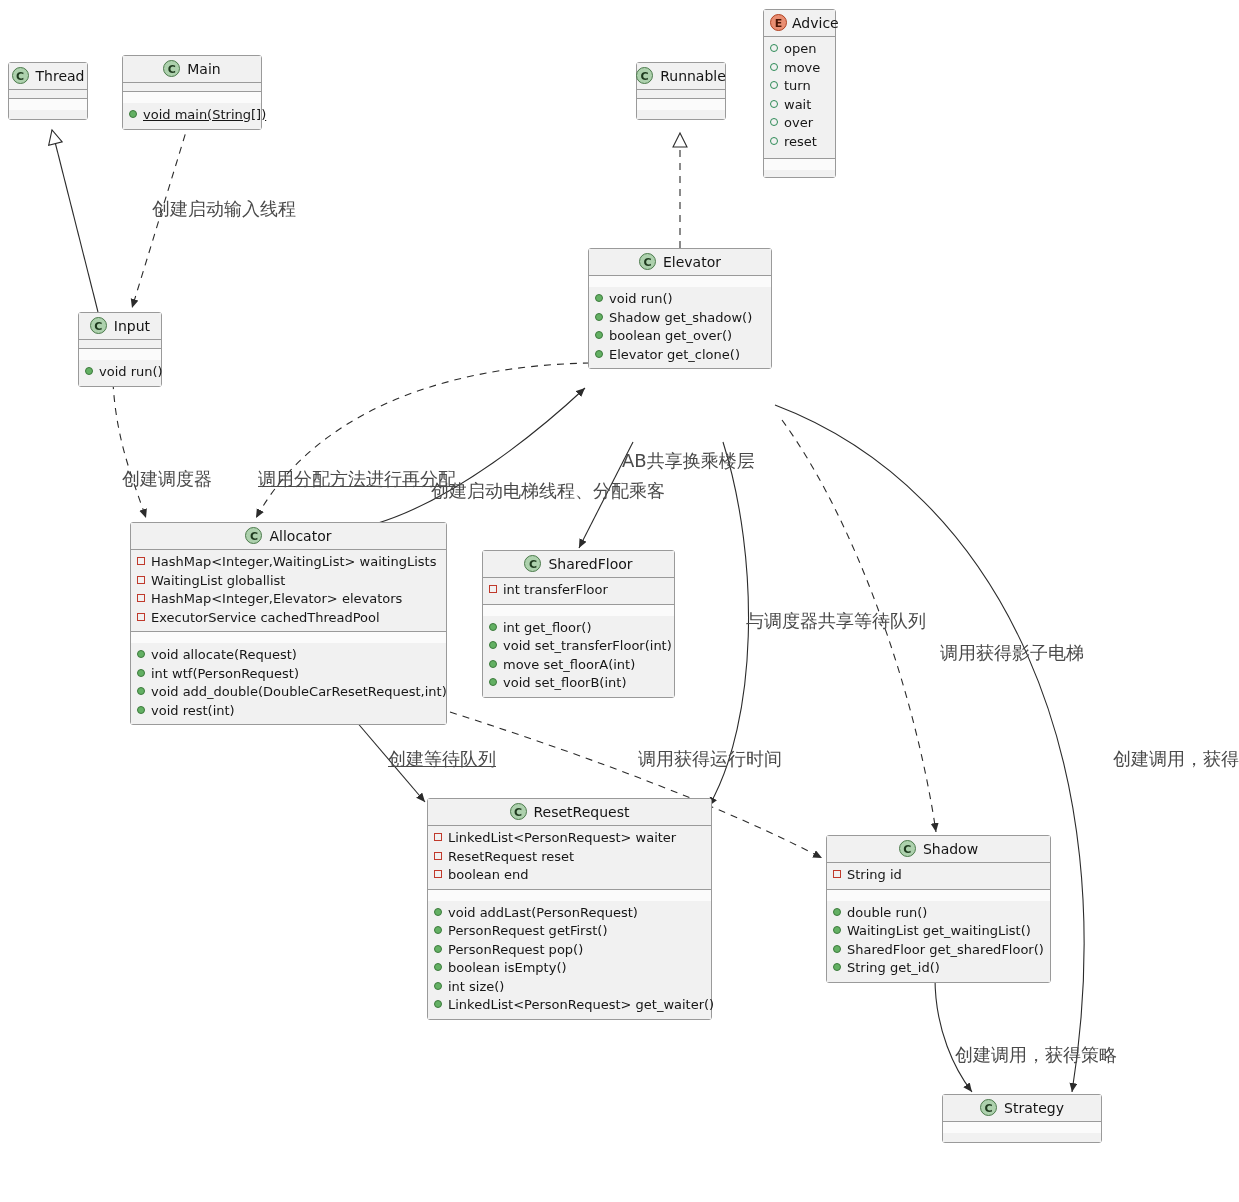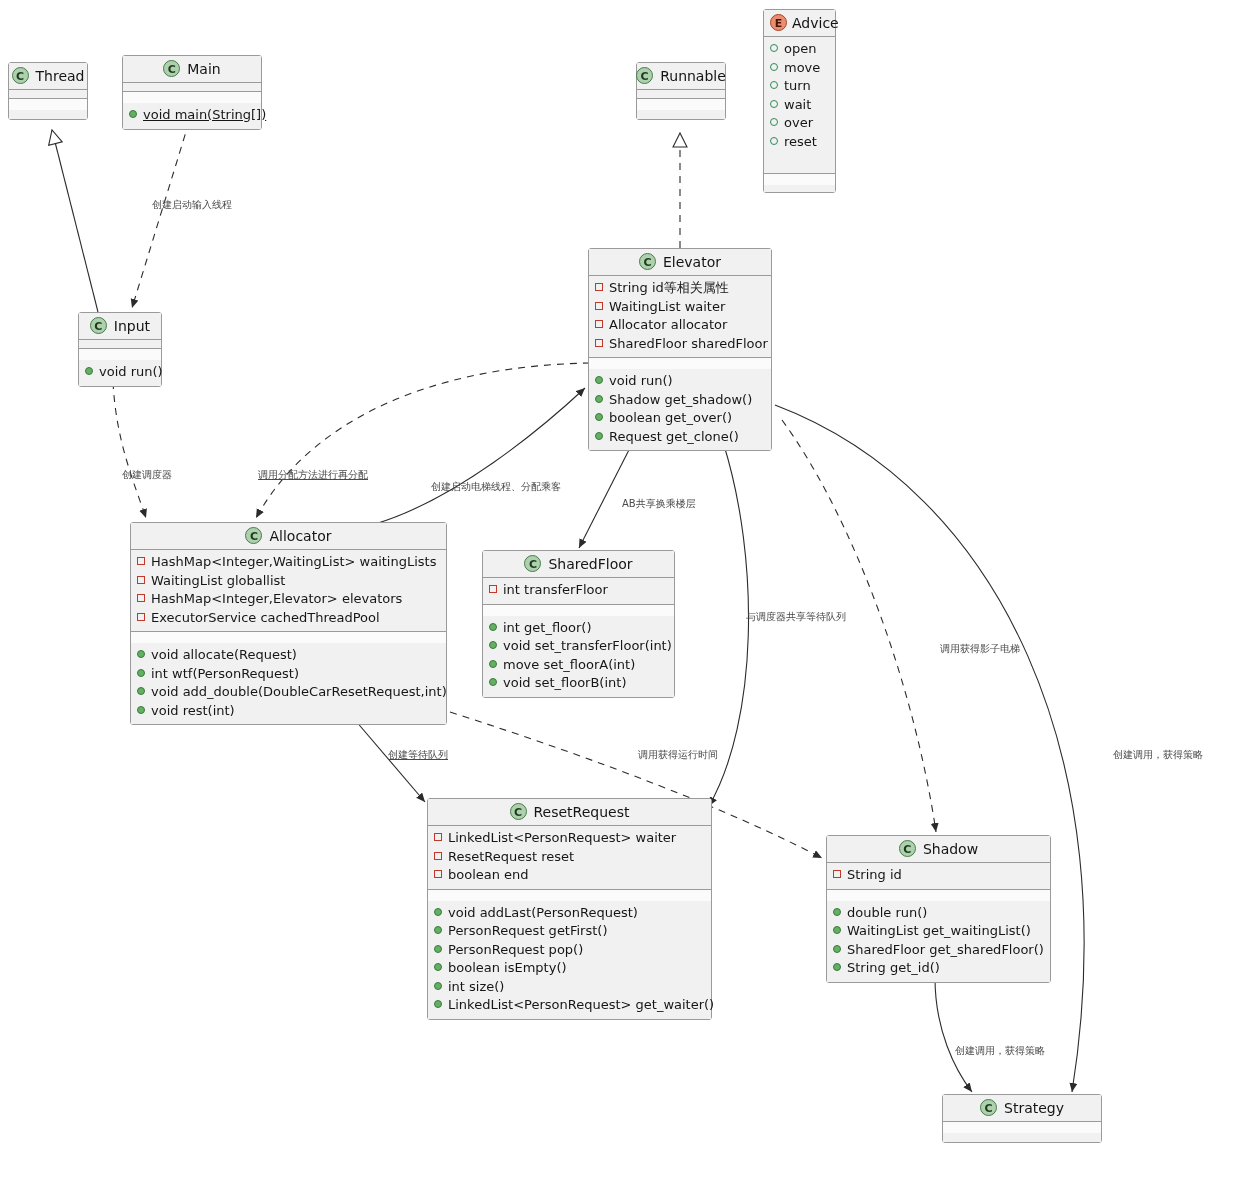--- a/index.html
+++ b/index.html
@@ -33,21 +33,21 @@
     fill: none;
     stroke: #2b2b2b;
     stroke-width: 1.1;
   }
   .edge-dashed {
     stroke-dasharray: 7 6;
   }
   .edge-label {
     position: absolute;
     font-family: "DejaVu Sans", sans-serif;
-    font-size: 10px;
+    font-size: 18px;
     color: #4a4a4a;
     white-space: nowrap;
     line-height: 1;
   }
   .uml-box {
     position: absolute;
     border: 1px solid #9a9a9a;
     border-radius: 3px;
     background: #fbfbfb;
     box-sizing: border-box;
@@ -178,21 +178,21 @@
 
     <path class="edge-path" d="M 775,405 C 1000,490 1125,760 1072,1092" marker-end="url(#arrow-open)"></path>
 
     <path class="edge-path" d="M 935,978 C 935,1030 955,1070 972,1092" marker-end="url(#arrow-open)"></path>
   </svg>
 
   <div class="edge-label" style="left:152px; top:200px;">创建启动输入线程</div>
   <div class="edge-label" style="left:122px; top:470px;">创建调度器</div>
   <div class="edge-label" style="left:258px; top:470px;text-decoration:underline;">调用分配方法进行再分配</div>
   <div class="edge-label" style="left:431px; top:482px;">创建启动电梯线程、分配乘客</div>
-  <div class="edge-label" style="left:622px; top:499px;">AB共享换乘楼层</div>
+  <div class="edge-label" style="left:622px; top:452px;">AB共享换乘楼层</div>
   <div class="edge-label" style="left:746px; top:612px;">与调度器共享等待队列</div>
   <div class="edge-label" style="left:940px; top:612px;margin-top:32px;">调用获得影子电梯</div>
   <div class="edge-label" style="left:388px; top:750px;text-decoration:underline;">创建等待队列</div>
   <div class="edge-label" style="left:638px; top:750px;">调用获得运行时间</div>
   <div class="edge-label" style="left:1113px; top:750px;">创建调用，获得策略</div>
   <div class="edge-label" style="left:955px; top:1046px;">创建调用，获得策略</div>
 
   <div class="uml-box" style="left:8px; top:62px; width:80px;">
     <div class="uml-header">
       <span class="stereo">C</span>
@@ -223,21 +223,21 @@
     </div>
     <div class="uml-compartment empty"></div>
     <div class="uml-compartment empty"></div>
   </div>
 
   <div class="uml-box" style="left:763px; top:9px; width:73px;">
     <div class="uml-header" style="justify-content:flex-start; gap:5px; padding-left:6px;">
       <span class="stereo enum">E</span>
       <span>Advice</span>
     </div>
-    <div class="uml-compartment" style="padding-bottom:22px;">
+    <div class="uml-compartment" style="padding-bottom:7px;">
       <div class="member">
         <span class="mk mk-enumval"></span>
         <span class="txt">open</span>
       </div>
       <div class="member">
         <span class="mk mk-enumval"></span>
         <span class="txt">move</span>
       </div>
       <div class="member">
         <span class="mk mk-enumval"></span>
@@ -273,52 +273,34 @@
     </div>
   </div>
 
   <div class="uml-box" style="left:588px; top:248px; width:184px;">
     <div class="uml-header">
       <span class="stereo">C</span>
       <span>Elevator</span>
     </div>
     <div class="uml-compartment">
       <div class="member">
-        <span class="mk mk-field"></span>
-        <span class="txt">String id等相关属性</span>
-      </div>
-      <div class="member">
-        <span class="mk mk-field"></span>
-        <span class="txt">WaitingList waiter</span>
-      </div>
-      <div class="member">
-        <span class="mk mk-field"></span>
-        <span class="txt">Allocator allocator</span>
-      </div>
-      <div class="member">
-        <span class="mk mk-field"></span>
-        <span class="txt">SharedFloor sharedFloor</span>
-      </div>
-    </div>
-    <div class="uml-compartment">
-      <div class="member">
         <span class="mk mk-method"></span>
         <span class="txt">void run()</span>
       </div>
       <div class="member">
         <span class="mk mk-method"></span>
         <span class="txt">Shadow get_shadow()</span>
       </div>
       <div class="member">
         <span class="mk mk-method"></span>
         <span class="txt">boolean get_over()</span>
       </div>
       <div class="member">
         <span class="mk mk-method"></span>
-        <span class="txt">Request get_clone()</span>
+        <span class="txt">Elevator get_clone()</span>
       </div>
     </div>
   </div>
 
   <div class="uml-box" style="left:130px; top:522px; width:317px;">
     <div class="uml-header">
       <span class="stereo">C</span>
       <span>Allocator</span>
     </div>
     <div class="uml-compartment">

